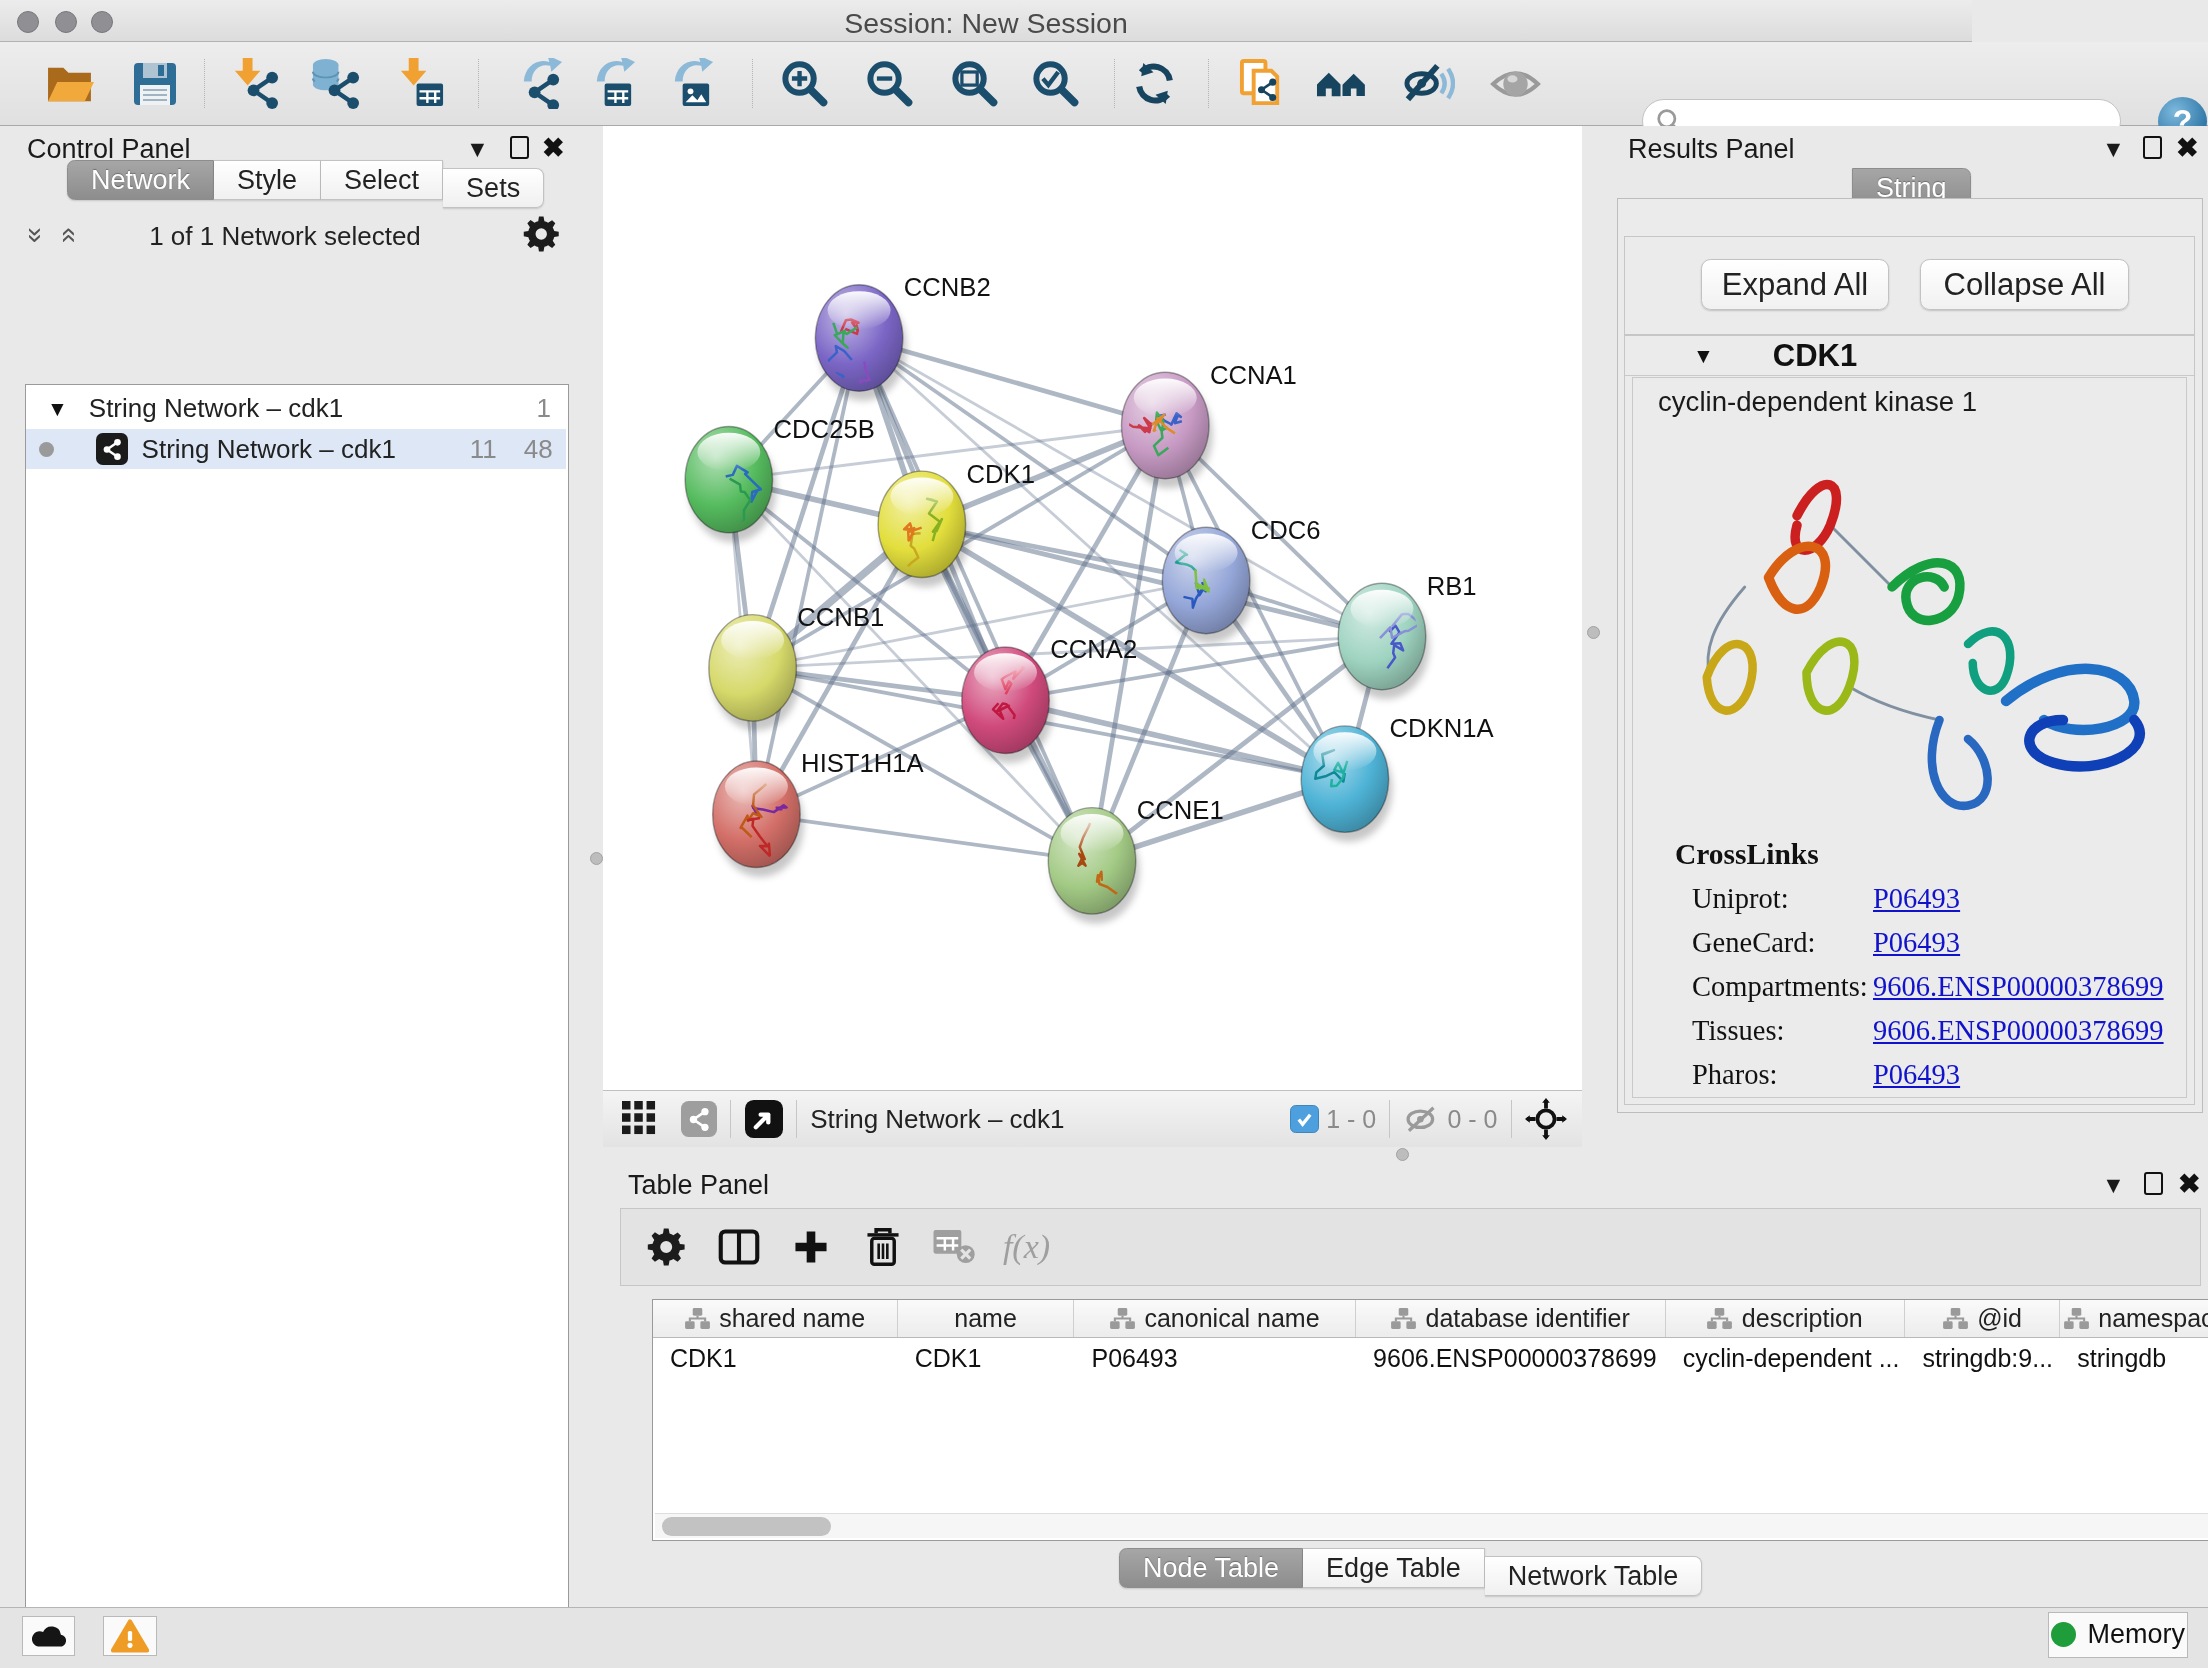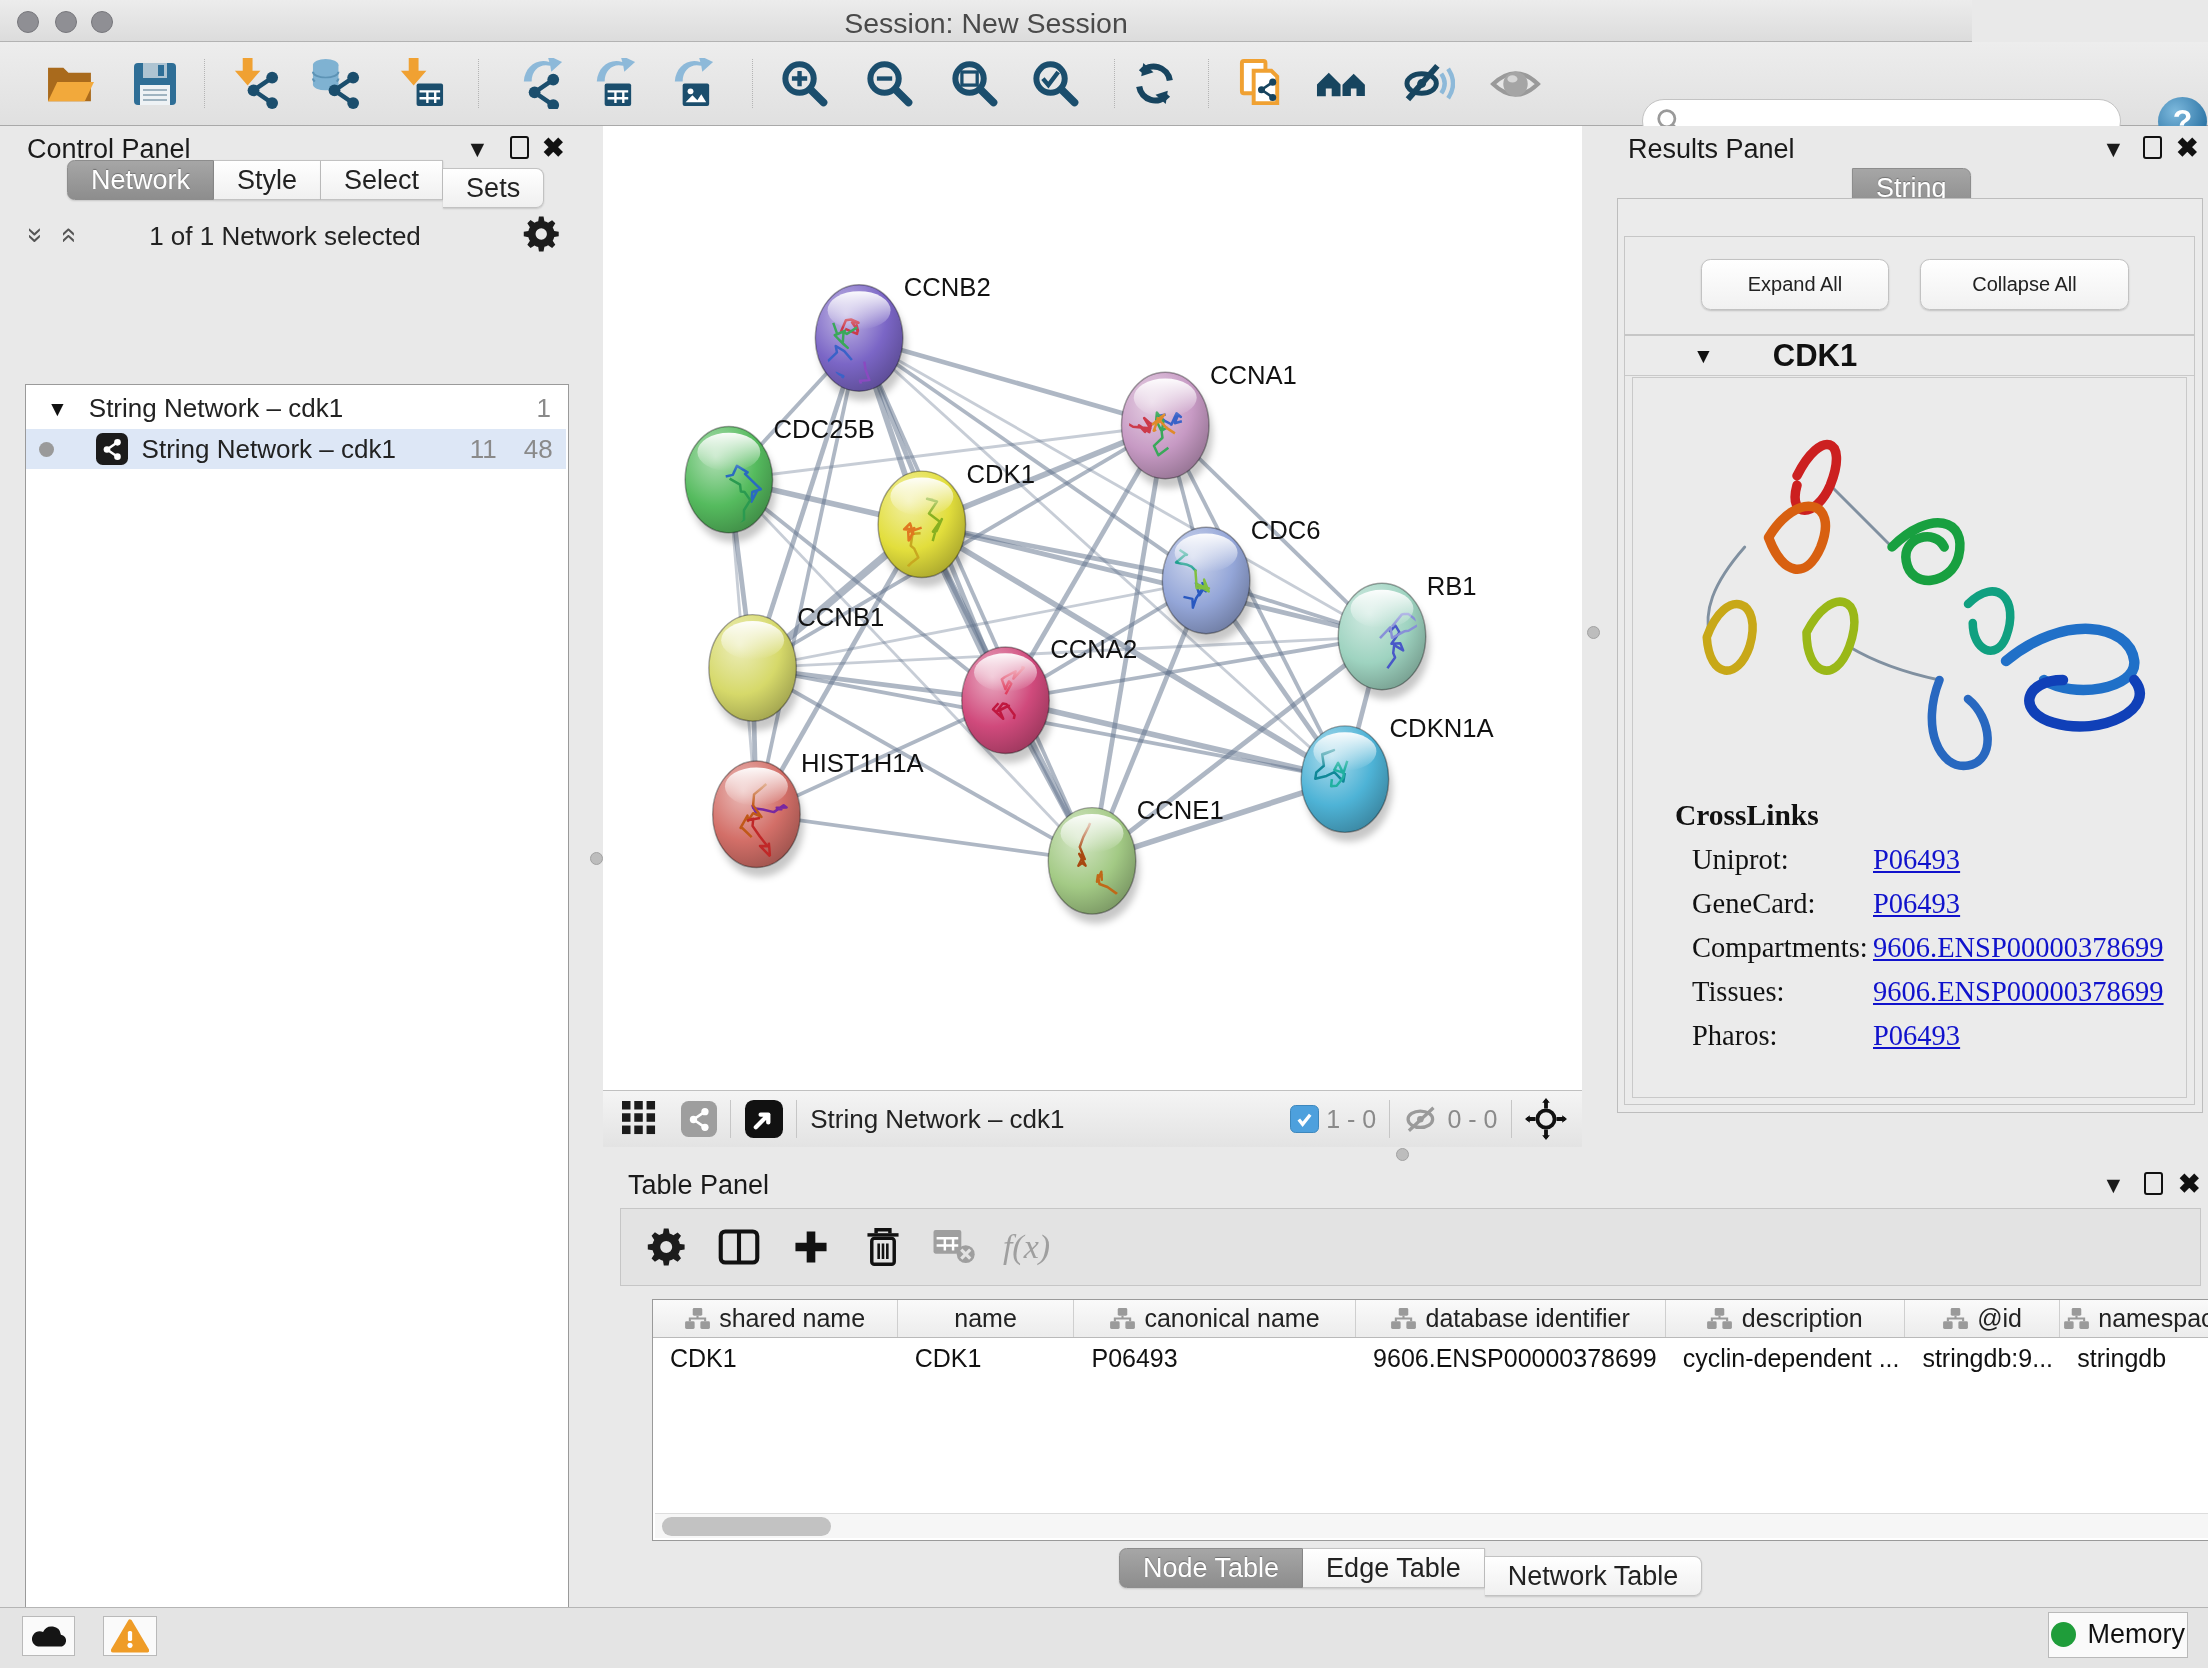--- a/index.html
+++ b/index.html
@@ -43,21 +43,21 @@
   .net-status { left:603px; top:1090px; width:979px; height:57px; background:linear-gradient(#f4f4f4,#e3e3e3); border-top:1px solid #c0c0c0; display:flex; align-items:center; }
   .ns-sep { width:0; height:38px; border-left:1px solid #c6c6c6; margin:0 13.3px; }
   .ns-count { font-size:25px; color:#8a8a8a; margin-left:7.6px; }
 
   .split-dot { width:13.3px; height:13.3px; border-radius:50%; background:#bdbdbd; border:1px solid #a2a2a2; }
 
   
   .res-bg { left:1607px; top:126px; width:601px; height:1021px; background:#e9e9e9; }
   .res-outer { left:1617px; top:198px; width:586px; height:915px; background:#ebebeb; border:1.9px solid #bdbdbd; }
   .res-btnbox { left:1624px; top:236px; width:571px; height:99px; border:1.9px solid #c6c6c6; background:#ebebeb; }
-  .res-btn { height:51px; background:linear-gradient(#ffffff,#f1f1f1); border:1px solid #c2c2c2; border-radius:9.5px; font-size:20px; color:#222; display:flex; align-items:center; justify-content:center; box-shadow:0 1px 1.9px rgba(0,0,0,.18); }
+  .res-btn { height:51px; background:linear-gradient(#ffffff,#f1f1f1); border:1px solid #c2c2c2; border-radius:9.5px; font-size:31px; color:#222; display:flex; align-items:center; justify-content:center; box-shadow:0 1px 1.9px rgba(0,0,0,.18); }
   .res-content { left:1624px; top:335px; width:571px; height:770px; border:1.9px solid #c6c6c6; background:#ebebeb; }
   .res-inner { left:1632px; top:377px; width:555px; height:721px; border:1px solid #c9c9c9; background:#ebebeb; }
   .cl-row { display:flex; height:44px; align-items:center; }
   .cl-label { font-family:"Liberation Serif", serif; font-size:28.5px; color:#111; width:181px; }
   .cl-value { font-family:"Liberation Serif", serif; font-size:28.5px; text-decoration:underline; }
 
   
   .tablepanel-bg { left:603px; top:1162px; width:1605px; height:445px; background:#e9e9e9; }
   .tp-toolbar { left:620px; top:1208px; width:1581px; height:78px; background:#e3e3e3; border:1px solid #c6c6c6; display:flex; align-items:center; }
   .tp-iconbtn { width:72px; height:67px; display:flex; align-items:center; justify-content:center; }
@@ -658,20 +658,21 @@
 </div>
 
 <div class="abs res-content">
   <div style="height:40px; border-bottom:1px solid #c9c9c9; display:flex; align-items:center">
     <span style="margin-left:68px; font-size:21px; color:#111">▼</span>
     <span style="margin-left:59px; font-size:31px; font-weight:bold; color:#111">CDK1</span>
   </div>
 </div>
 
 <div class="abs res-inner">
+  <div style="margin:7.6px 0 0 25px; font-size:27.6px; color:#1a1a1a">cyclin-dependent kinase 1</div>
   <svg id="ribbon-svg" width="514" height="399" style="margin:17px 0 0 21px" viewBox="0 0 540 420">
       <path d="M185 95 C210 120 230 140 250 160" fill="none" stroke="#8090a0" stroke-width="3" stroke-linecap="round"></path>
       <path d="M205 265 C230 280 262 292 300 300" fill="none" stroke="#8090a0" stroke-width="3" stroke-linecap="round"></path>
       <path d="M95 160 C60 200 52 228 58 255" fill="none" stroke="#8090a0" stroke-width="3" stroke-linecap="round"></path>
       <path d="M150 85 C175 35 205 45 185 95 C170 130 140 130 150 95" fill="none" stroke="#cc2020" stroke-width="10" stroke-linecap="round"></path>
       <path d="M120 150 C150 100 195 110 175 160 C160 195 135 190 120 150" fill="none" stroke="#d86010" stroke-width="10" stroke-linecap="round"></path>
       <path d="M55 255 C75 200 115 215 100 265 C88 300 58 300 55 255" fill="none" stroke="#c8a818" stroke-width="9" stroke-linecap="round"></path>
       <path d="M160 250 C185 200 225 210 205 265 C190 305 160 295 160 250" fill="none" stroke="#9ab818" stroke-width="9" stroke-linecap="round"></path>
       <path d="M250 160 C290 120 330 130 320 170 C312 200 270 205 265 175 C260 150 295 140 305 160" fill="none" stroke="#18a040" stroke-width="10" stroke-linecap="round"></path>
       <path d="M330 220 C360 190 385 215 370 255 C360 280 335 270 335 240" fill="none" stroke="#10a080" stroke-width="9" stroke-linecap="round"></path>

